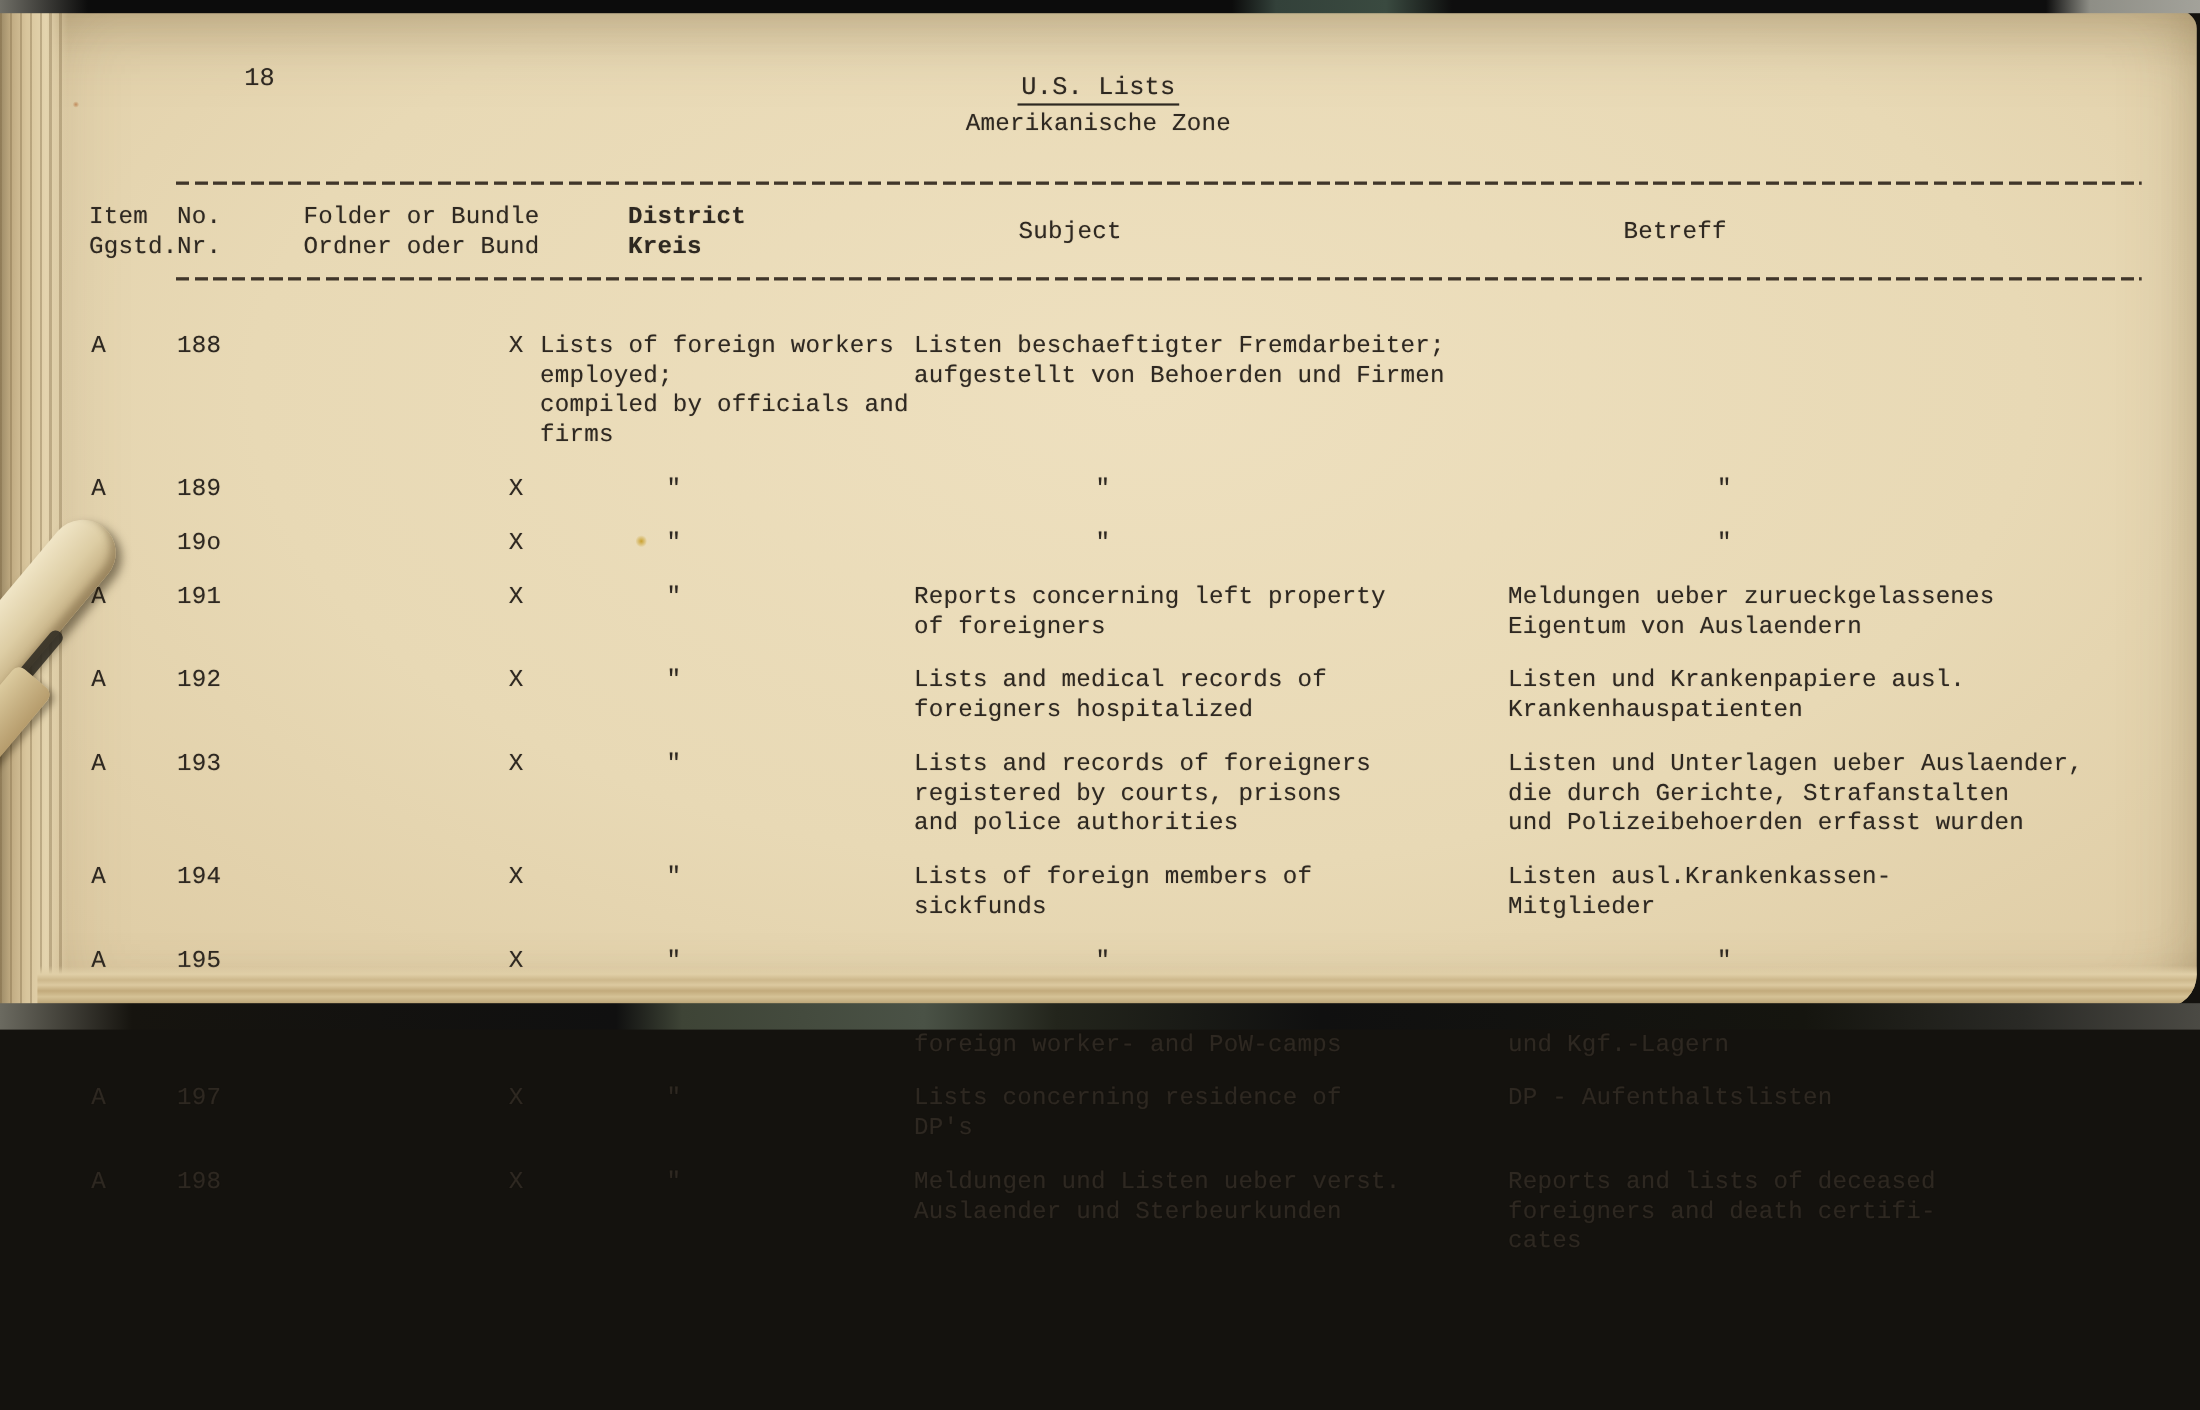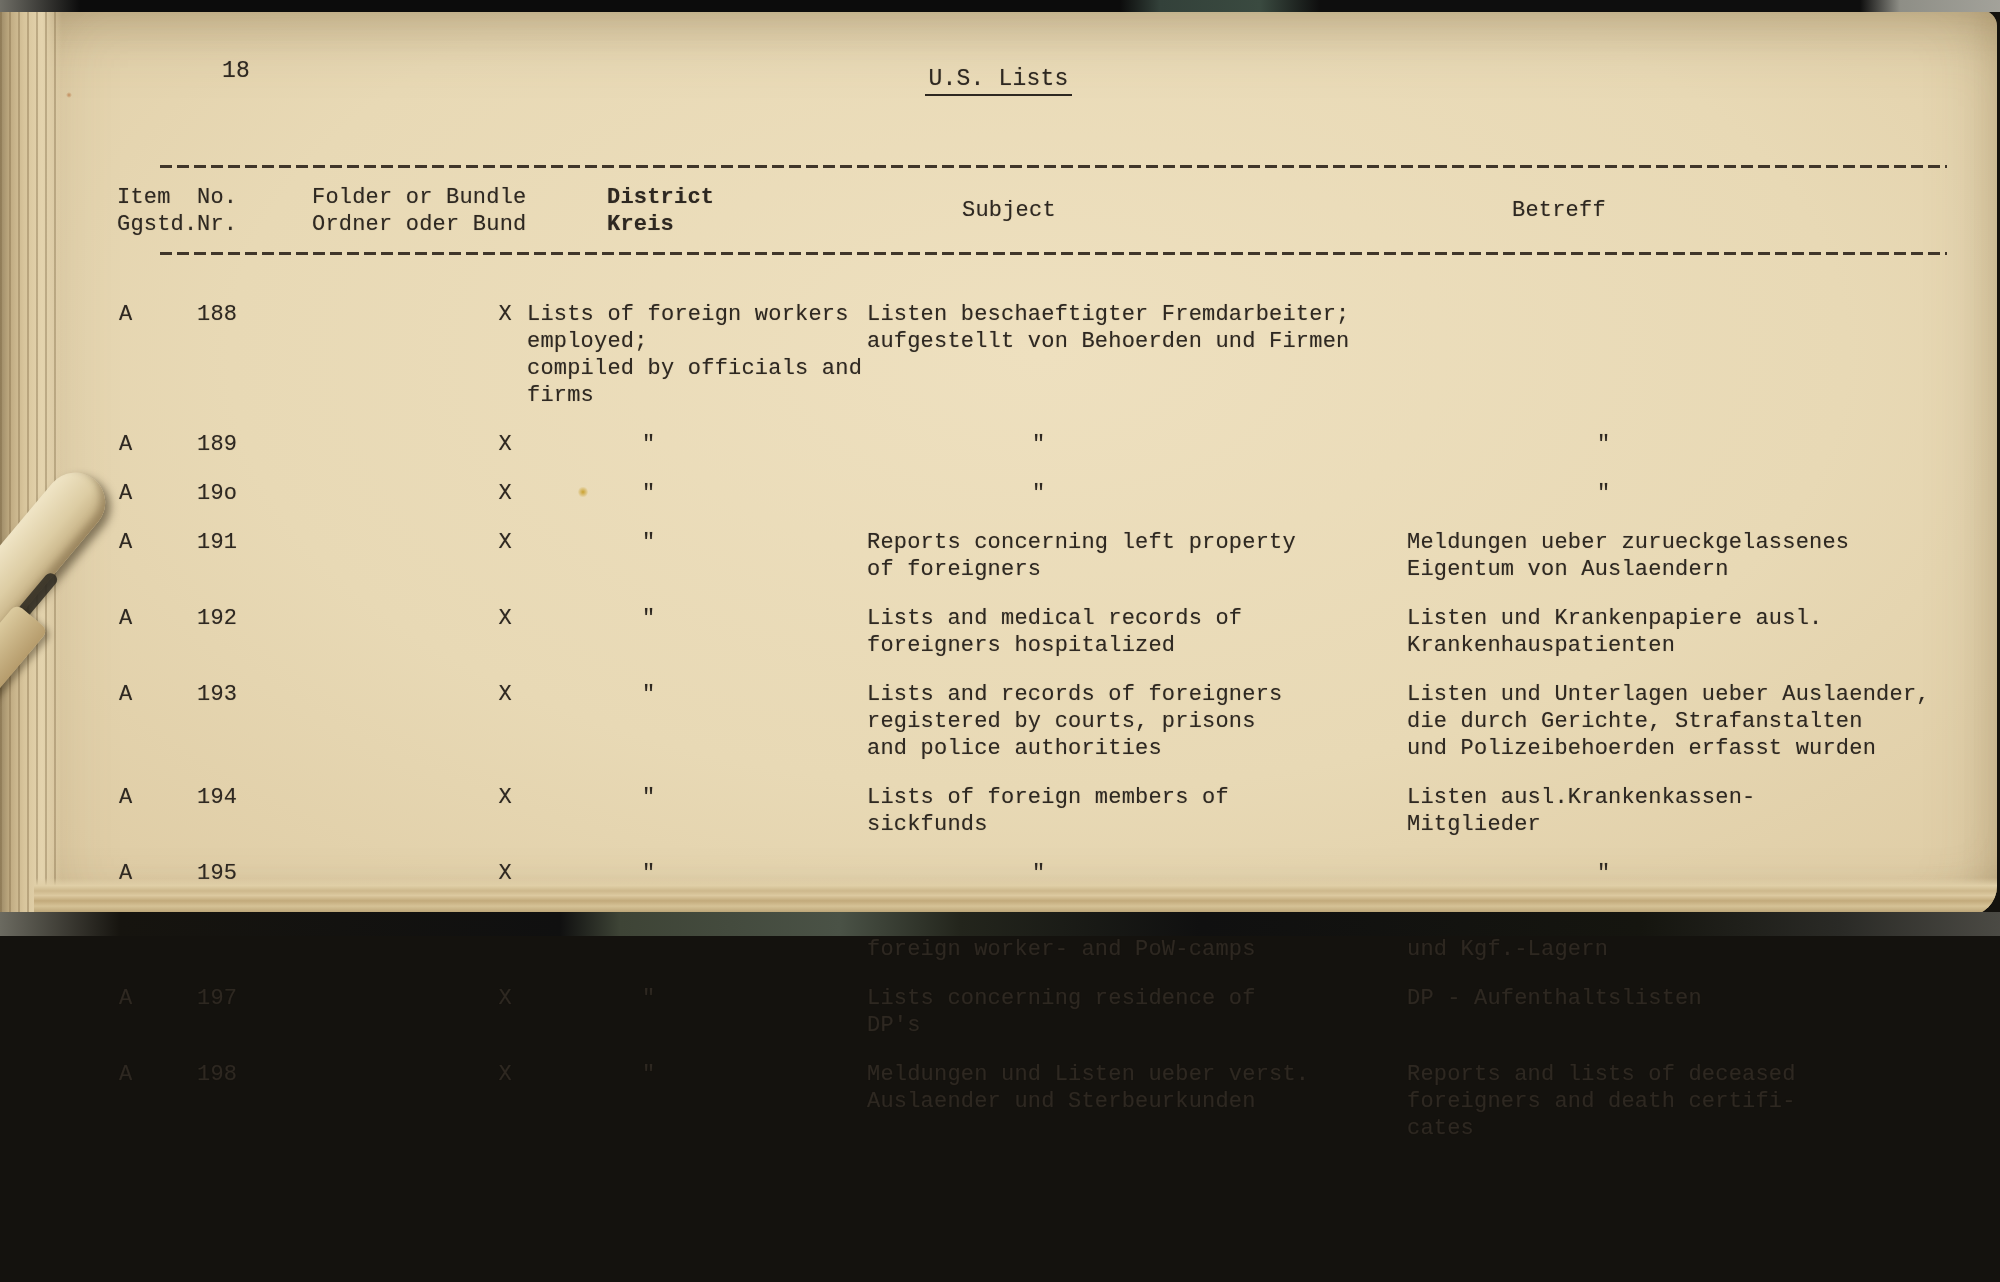--- a/index.html
+++ b/index.html
@@ -100,21 +100,21 @@
   .table-area{position:absolute;left:0;right:0;top:155px;}
   .dash-line{
     height:3px;margin:0 50px 0 160px;
     background:repeating-linear-gradient(90deg,#40362a 0 12px,rgba(0,0,0,0) 12px 17px);
   }
   .dash-line.second{margin-top:14px;}
 
   .grid-row{
     display:grid;
     grid-template-columns:80px 115px 215px 340px 540px 540px;
-    padding-left:117px;
+    padding-left:81px;
   }
   .cell{white-space:pre-line;}
   .thead{margin-top:16px;}
   .thead .col-district{padding-left:80px;font-weight:bold;}
   .thead .col-subject{padding-left:95px;padding-top:13px;}
   .thead .col-betreff{padding-left:105px;padding-top:13px;}
 
   .rows{margin-top:46px;}
   .row{margin-bottom:22px;}
   .row .col-item{padding-left:2px;}
@@ -130,20 +130,21 @@
 <div class="scan">
   <div class="top-band"></div>
   <div class="bottom-band"></div>
 
   <div class="paper">
     <div class="content">
       <div class="page-number">18</div>
 
       <div class="title-block">
         <div class="title">U.S. Lists</div>
+        <div class="subtitle">Amerikanische Zone</div>
       </div>
 
       <div class="table-area">
         <div class="dash-line"></div>
 
         <div class="grid-row thead">
           <div class="cell col-item">Item
 Ggstd.</div>
           <div class="cell col-no">No.
 Nr.</div>

